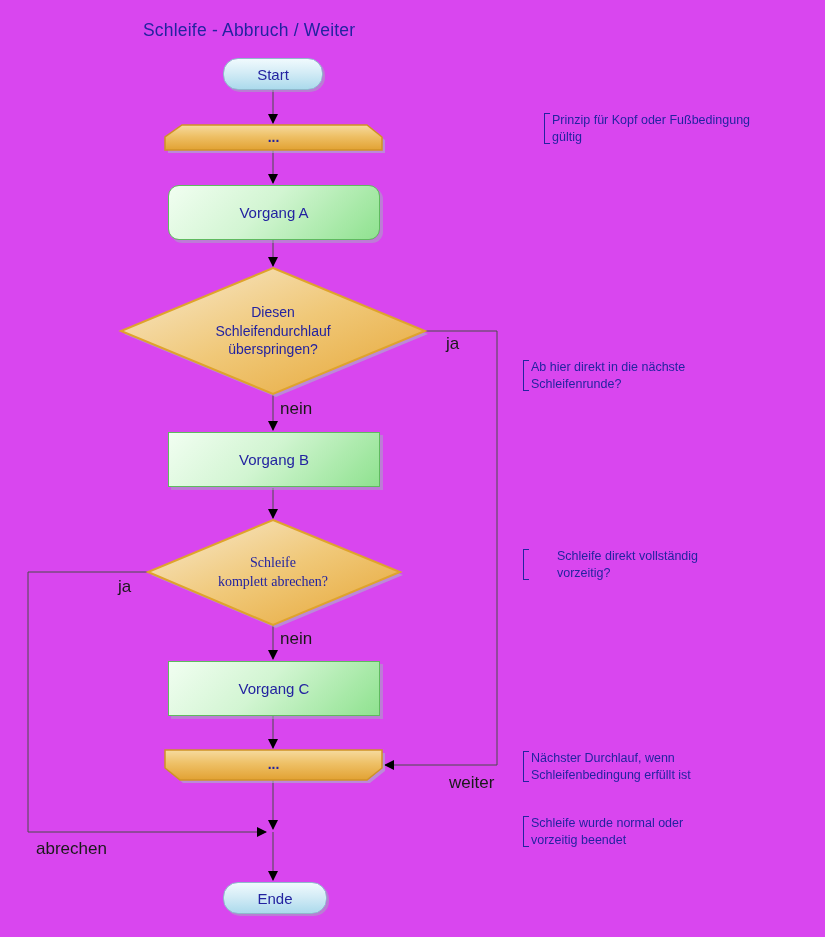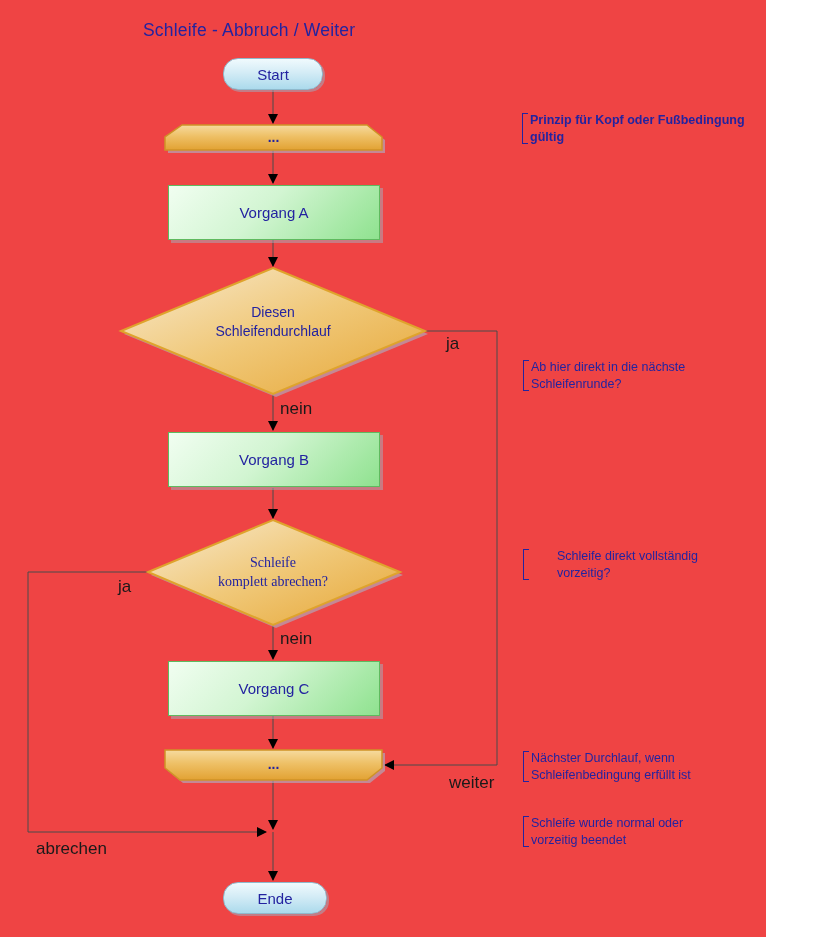--- a/index.html
+++ b/index.html
@@ -1,17 +1,17 @@
 <!DOCTYPE html>
 <html><head>
 <meta charset="utf-8">
 <style>
   html,body{margin:0;padding:0;background:#ffffff;}
   .canvas{
-    position:relative;width:766px;height:937px;background:#ef4444;overflow:hidden;
+    position:relative;width:825px;height:937px;background:#d946ef;overflow:hidden;
     font-family:"Liberation Sans",sans-serif;
   }
   .svg-layer{position:absolute;left:0;top:0;}
   .title{
     position:absolute;left:143px;top:20px;
     font-size:17.5px;color:#2323a0;letter-spacing:0.2px;
   }
   .pill{
     position:absolute;width:98px;height:30px;border:1px solid #8fb9cc;border-radius:15px;
     background:linear-gradient(180deg,#f0fafd 0%,#d4ecf6 45%,#abdaec 100%);
@@ -95,50 +95,51 @@
 
   <div class="title">Schleife - Abbruch / Weiter</div>
 
   <div class="pill" style="left:223px;top:58px;">
     <span>Start</span>
   </div>
   <div class="pill" style="left:223px;top:882px;width:102px;">
     <span>Ende</span>
   </div>
 
-  <div class="proc" style="left:168px;top:185px;">
+  <div class="proc" style="left:168px;top:185px;border-radius:11px;">
     <span>Vorgang A</span>
   </div>
   <div class="proc" style="left:168px;top:432px;">
     <span>Vorgang B</span>
   </div>
   <div class="proc" style="left:168px;top:661px;">
     <span>Vorgang C</span>
   </div>
 
   <div class="shape-label trap-label" style="left:165px;top:125px;width:217px;height:25px;">...</div>
   <div class="shape-label trap-label" style="left:165px;top:750px;width:217px;height:28px;line-height:28px;">...</div>
 
   <div class="shape-label diamond-label" style="left:148px;top:303px;width:250px;">
     <span class="line" style="display:block">Diesen</span>
     <span class="line" style="display:block">Schleifendurchlauf</span>
+    <span class="line" style="display:block">überspringen?</span>
   </div>
   <div class="shape-label diamond-label" style="left:148px;top:554px;width:250px;font-family:Liberation Serif, serif;">
     <span class="line" style="display:block">Schleife</span>
     <span class="line" style="display:block">komplett abrechen?</span>
   </div>
 
   <div class="edge-label" style="left:446px;top:334px;">ja</div>
   <div class="edge-label" style="left:280px;top:399px;">nein</div>
   <div class="edge-label" style="left:118px;top:577px;">ja</div>
   <div class="edge-label" style="left:280px;top:629px;">nein</div>
   <div class="edge-label" style="left:449px;top:773px;">weiter</div>
   <div class="edge-label" style="left:36px;top:839px;">abrechen</div>
 
-  <div class="annotation" style="left:522px;top:112px;font-weight:bold;">
+  <div class="annotation" style="left:544px;top:112px;">
     <span class="bracket"></span>
     <span class="line">Prinzip für Kopf oder Fußbedingung</span>
     <span class="line">gültig</span>
   </div>
   <div class="annotation" style="left:523px;top:314px;margin-top:45px;">
     <span class="bracket"></span>
     <span class="line">Ab hier direkt in die nächste</span>
     <span class="line">Schleifenrunde?</span>
   </div>
   <div class="annotation" style="left:523px;top:548px;padding-left:34px;">

